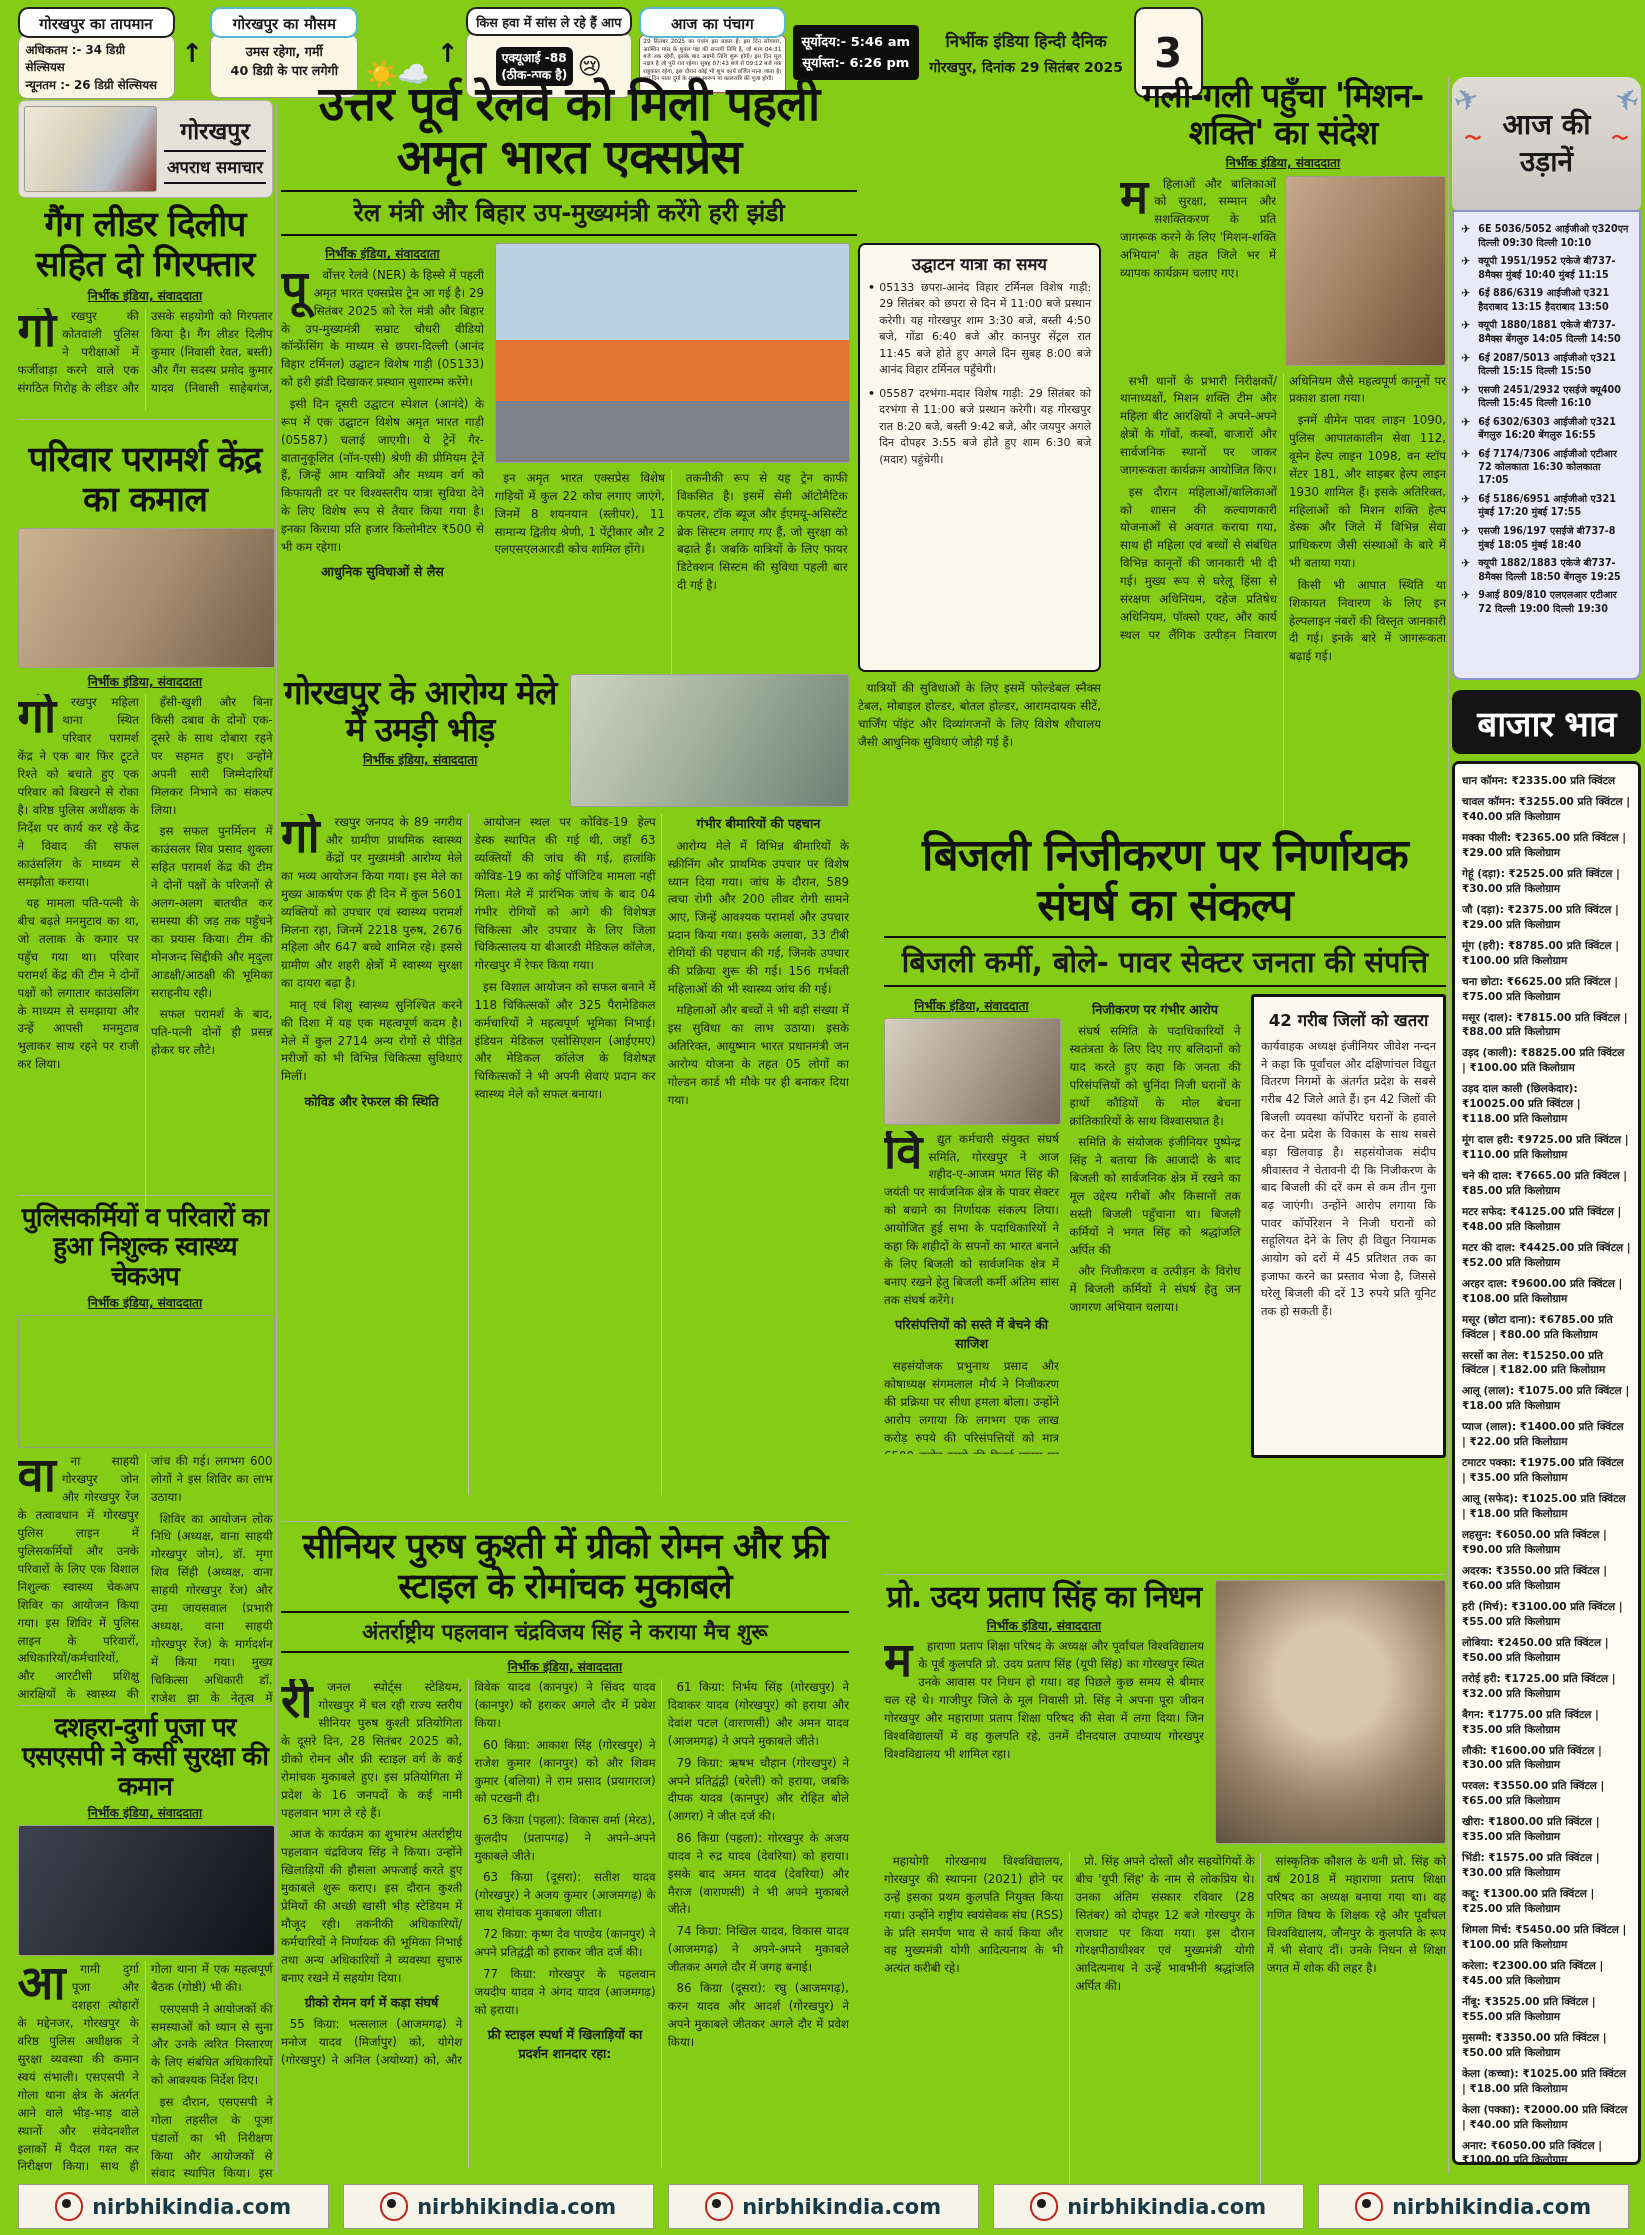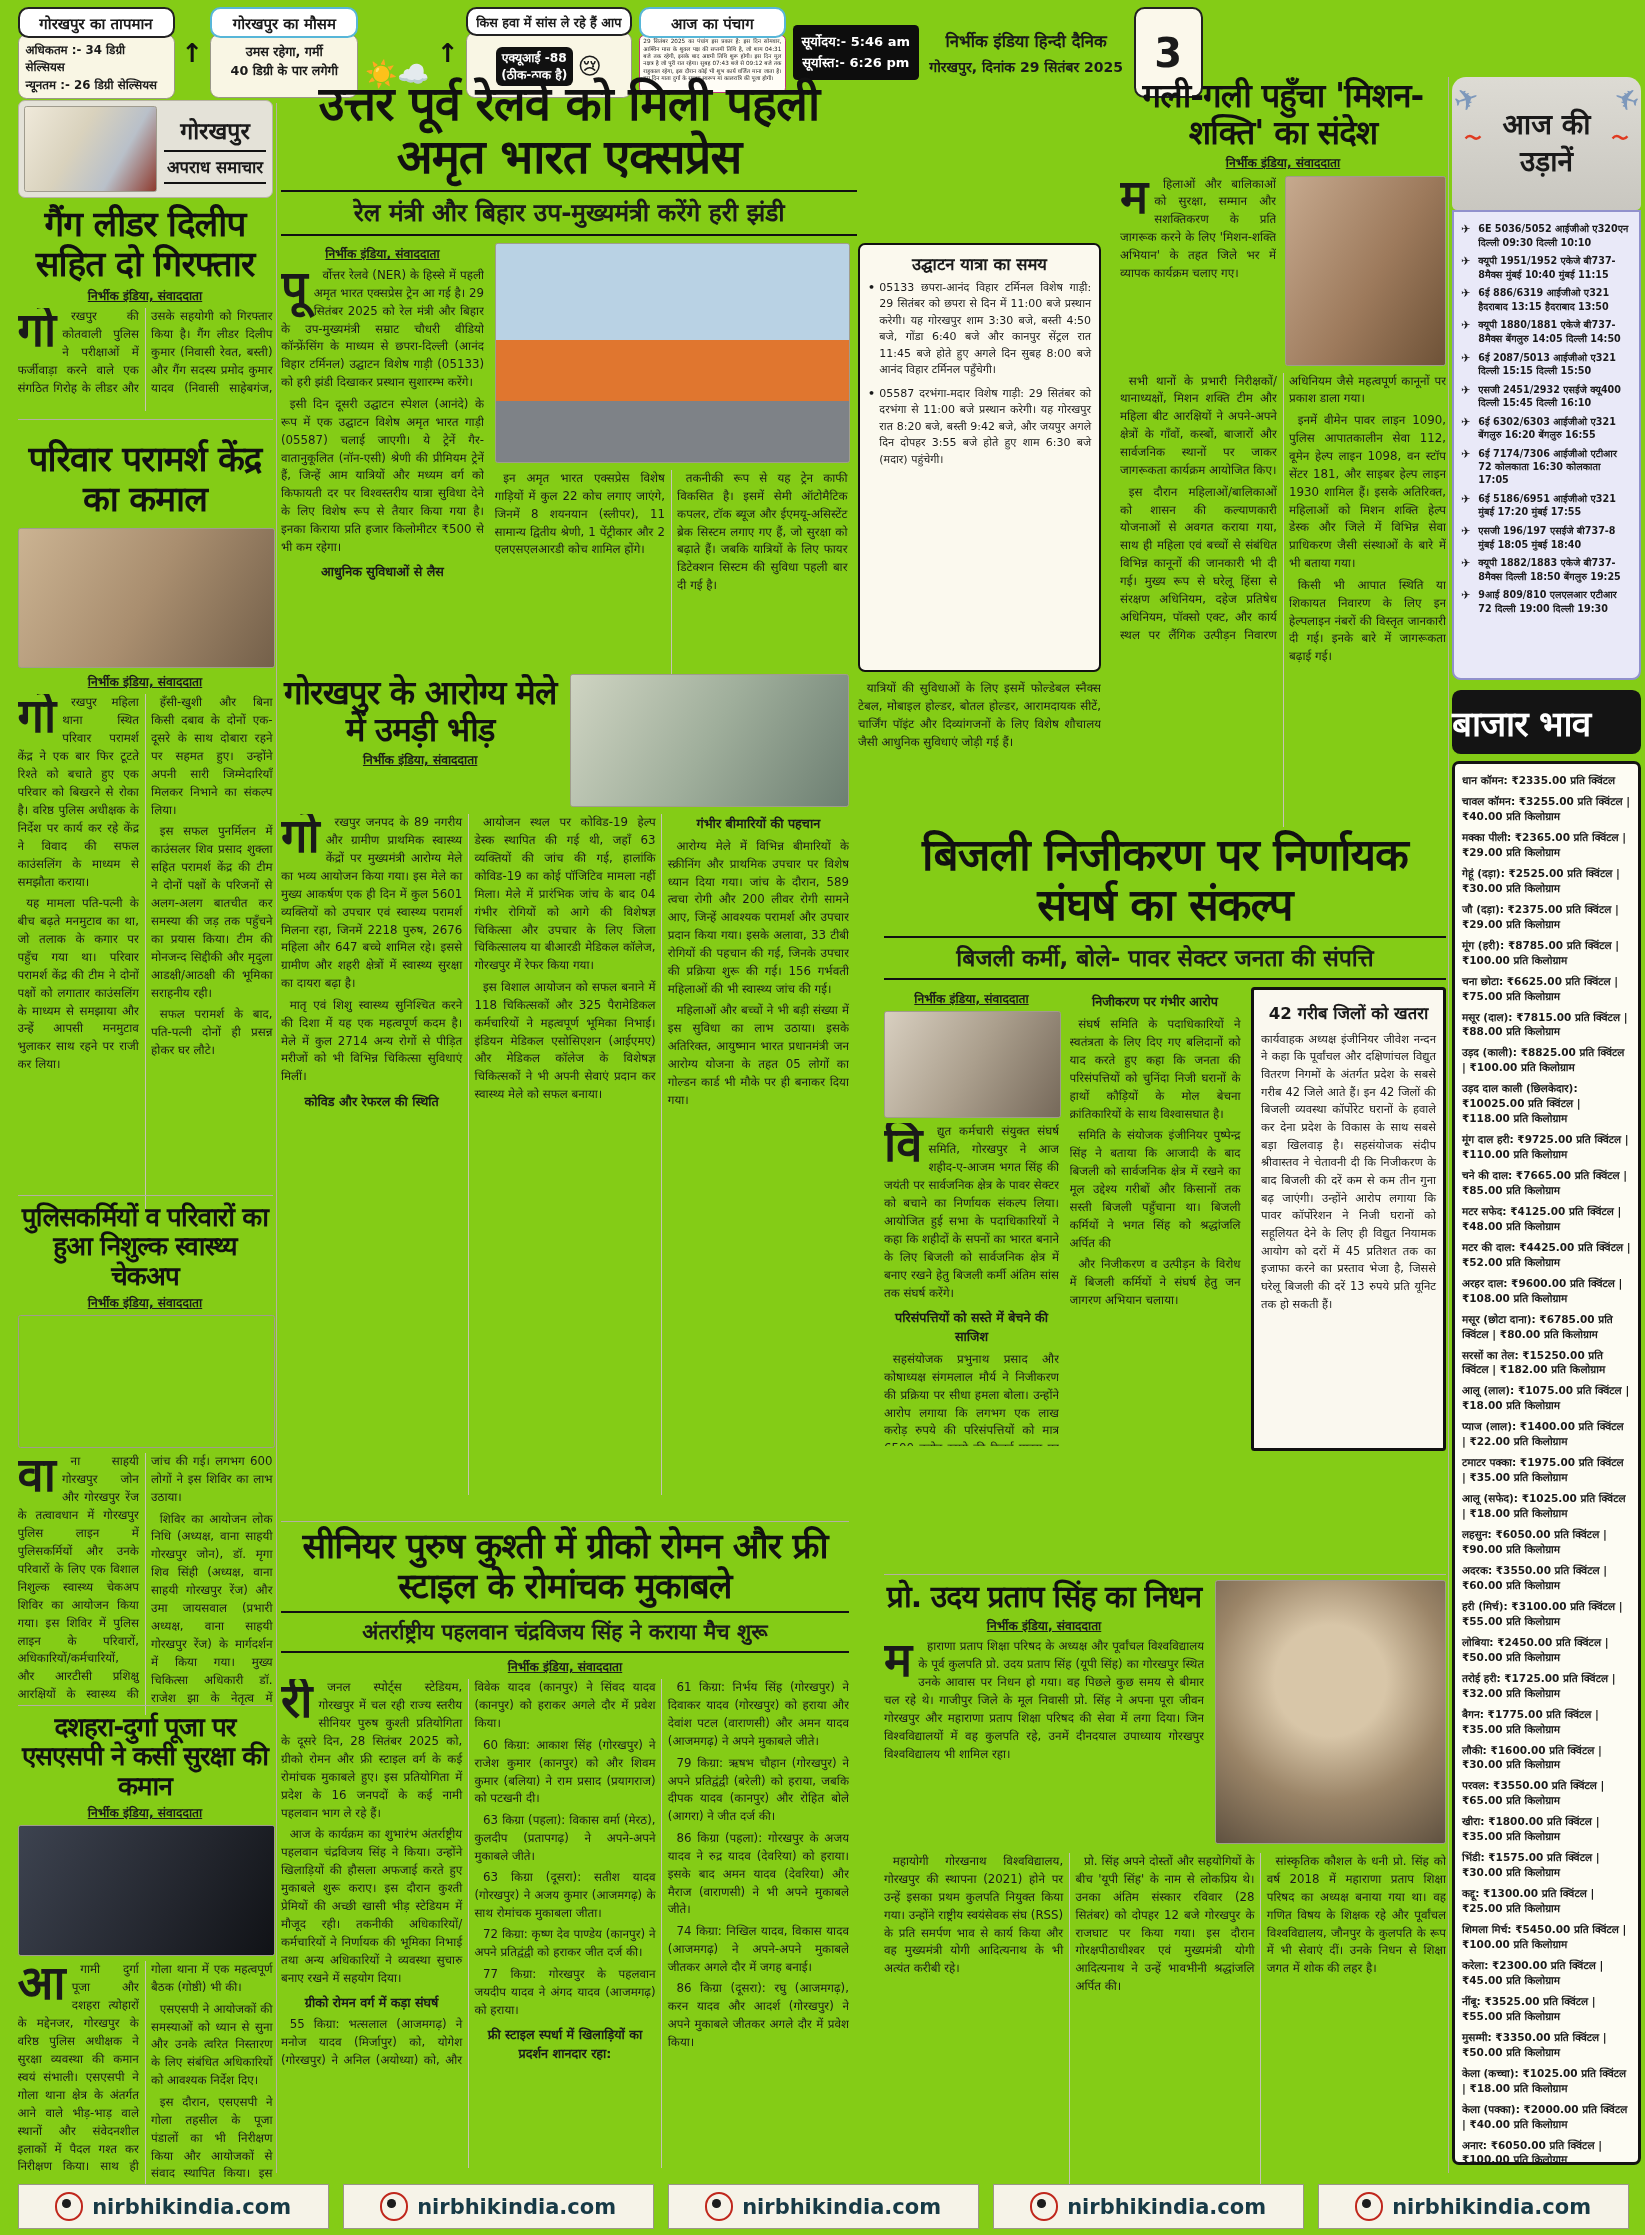--- a/index.html
+++ b/index.html
@@ -67,21 +67,21 @@
   .fsquig{position:absolute;color:#e03a20;font-size:17.5px;font-weight:bold;}
   .fs1{left:12.2px;top:49px;}
   .fs2{right:12.2px;top:49px;}
   .flist{background:#e9e9f8;border:2.2px solid #9191cc;border-radius:0 0 8.7px 8.7px;
          padding:5.2px 5.2px;overflow:hidden;}
   .f-item{display:flex;gap:5.2px;margin:5.2px 1.7px;font-size:9.6px;font-weight:600;line-height:1.4;}
   .f-icon{font-size:11.4px;flex:0 0 12.2px;}
 
   
   .mtitle{background:#141414;color:#fff;border-radius:8.7px;font-size:35px;font-weight:800;
-          text-align:left;padding:8.7px 0;letter-spacing:-0.9px;}
+          text-align:center;padding:8.7px 0;letter-spacing:-0.9px;}
   .mlist{border:3.5px solid #141414;border-radius:7px;background:#fdfcf3;margin-top:7px;
          padding:8.7px 7px;overflow:hidden;}
   .m-item{font-size:10.5px;font-weight:700;line-height:1.42;margin-bottom:6.1px;}
 
   
   .ph-police{background:linear-gradient(120deg,#efe9da 0%,#d9d2bd 40%,#b9c0c9 70%,#8e3b2f 100%);}
   .ph-group{background:linear-gradient(120deg,#cbb392,#a98e6f 50%,#74604a);}
   .ph-mission{background:linear-gradient(120deg,#c6a98e,#9d7a5c 55%,#6e5237);}
   .ph-arogya{background:linear-gradient(120deg,#cfd4c2,#9fae9b 50%,#6d7f72);}
   .ph-protest{background:linear-gradient(120deg,#d8cfc0,#ab9f8d 50%,#76695a);}
@@ -302,21 +302,21 @@
     <div class="body cols2" style="height:454px;margin-top:7px;">
         <span class="seg">सभी थानों के प्रभारी निरीक्षकों/थानाध्यक्षों, मिशन शक्ति टीम और महिला बीट आरक्षियों ने अपने-अपने क्षेत्रों के गाँवों, कस्बों, बाजारों और सार्वजनिक स्थानों पर जाकर जागरूकता कार्यक्रम आयोजित किए।</span>
         <span class="seg">इस दौरान महिलाओं/बालिकाओं को शासन की कल्याणकारी योजनाओं से अवगत कराया गया, साथ ही महिला एवं बच्चों से संबंधित विभिन्न कानूनों की जानकारी भी दी गई। मुख्य रूप से घरेलू हिंसा से संरक्षण अधिनियम, दहेज प्रतिषेध अधिनियम, पॉक्सो एक्ट, और कार्य स्थल पर लैंगिक उत्पीड़न निवारण अधिनियम जैसे महत्वपूर्ण कानूनों पर प्रकाश डाला गया।</span>
         <span class="seg">इनमें वीमेन पावर लाइन 1090, पुलिस आपातकालीन सेवा 112, वूमेन हेल्प लाइन 1098, वन स्टॉप सेंटर 181, और साइबर हेल्प लाइन 1930 शामिल हैं। इसके अतिरिक्त, महिलाओं को मिशन शक्ति हेल्प डेस्क और जिले में विभिन्न सेवा प्राधिकरण जैसी संस्थाओं के बारे में भी बताया गया।</span>
         <span class="seg">किसी भी आपात स्थिति या शिकायत निवारण के लिए इन हेल्पलाइन नंबरों की विस्तृत जानकारी दी गई। इनके बारे में जागरूकता बढ़ाई गई।</span>
       </div>
   </div>
 
   <div class="blk" style="left:884px;top:830px;width:562px;height:674px;">
     <div class="headline" style="font-size:44px;">बिजली निजीकरण पर निर्णायक संघर्ष का संकल्प</div>
-    <div class="subbar" style="font-size:23px;margin-top:7px;">बिजली कर्मी, बोले- पावर सेक्टर जनता की संपत्ति</div>
+    <div class="subbar" style="font-size:29px;margin-top:7px;">बिजली कर्मी, बोले- पावर सेक्टर जनता की संपत्ति</div>
     <div style="display:flex;gap:10.5px;margin-top:7px;">
       <div style="width:175px;">
         <div class="byline">निर्भीक इंडिया, संवाददाता</div>
         <div class="ph ph-protest" style="width:175px;height:105px;margin-bottom:5.2px;"></div>
         <div class="body" style="height:323px;">
             <span class="drop">वि</span>
             <span class="seg">द्युत कर्मचारी संयुक्त संघर्ष समिति, गोरखपुर ने आज शहीद-ए-आजम भगत सिंह की जयंती पर सार्वजनिक क्षेत्र के पावर सेक्टर को बचाने का निर्णायक संकल्प लिया। आयोजित हुई सभा के पदाधिकारियों ने कहा कि शहीदों के सपनों का भारत बनाने के लिए बिजली को सार्वजनिक क्षेत्र में बनाए रखने हेतु बिजली कर्मी अंतिम सांस तक संघर्ष करेंगे।</span>
             <div class="inhead">परिसंपत्तियों को सस्ते में बेचने की साजिश</div>
             <span class="seg">सहसंयोजक प्रभुनाथ प्रसाद और कोषाध्यक्ष संगमलाल मौर्य ने निजीकरण की प्रक्रिया पर सीधा हमला बोला। उन्होंने आरोप लगाया कि लगभग एक लाख करोड़ रुपये की परिसंपत्तियों को मात्र 6500 करोड़ रुपये की रिजर्व प्राइस पर बेचने का आरएफपी डॉक्यूमेंट तैयार किया गया है। इसके अतिरिक्त, 42 जिलों की जमीन निजी घरानों को दिए जाने का प्रस्ताव है।</span>
           </div>

